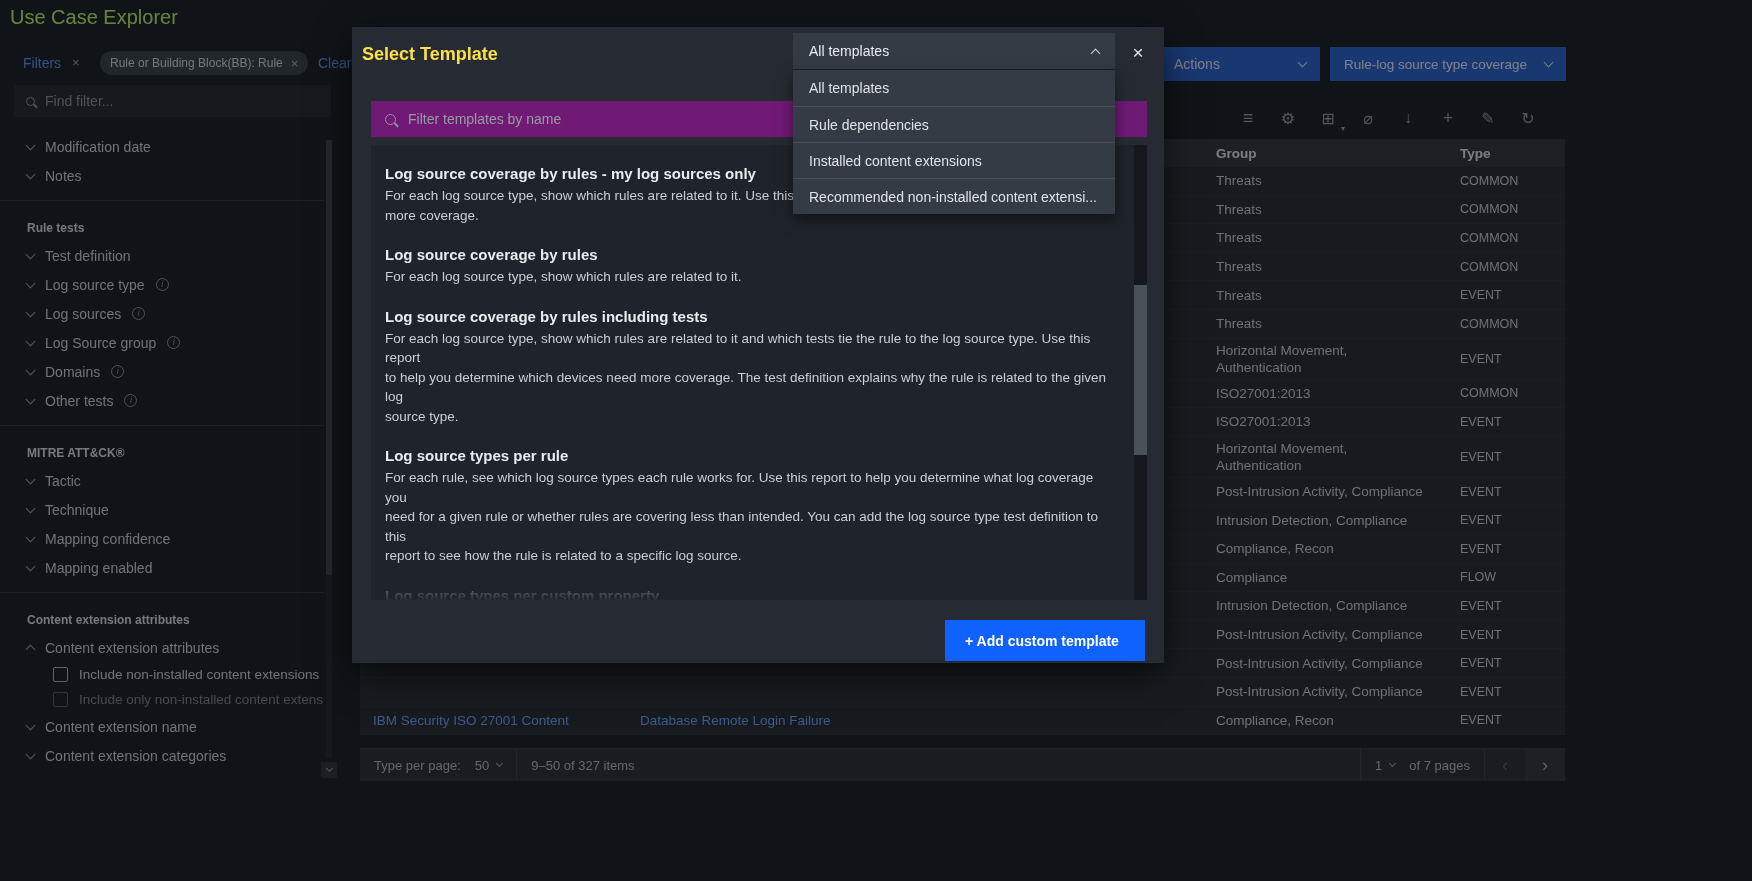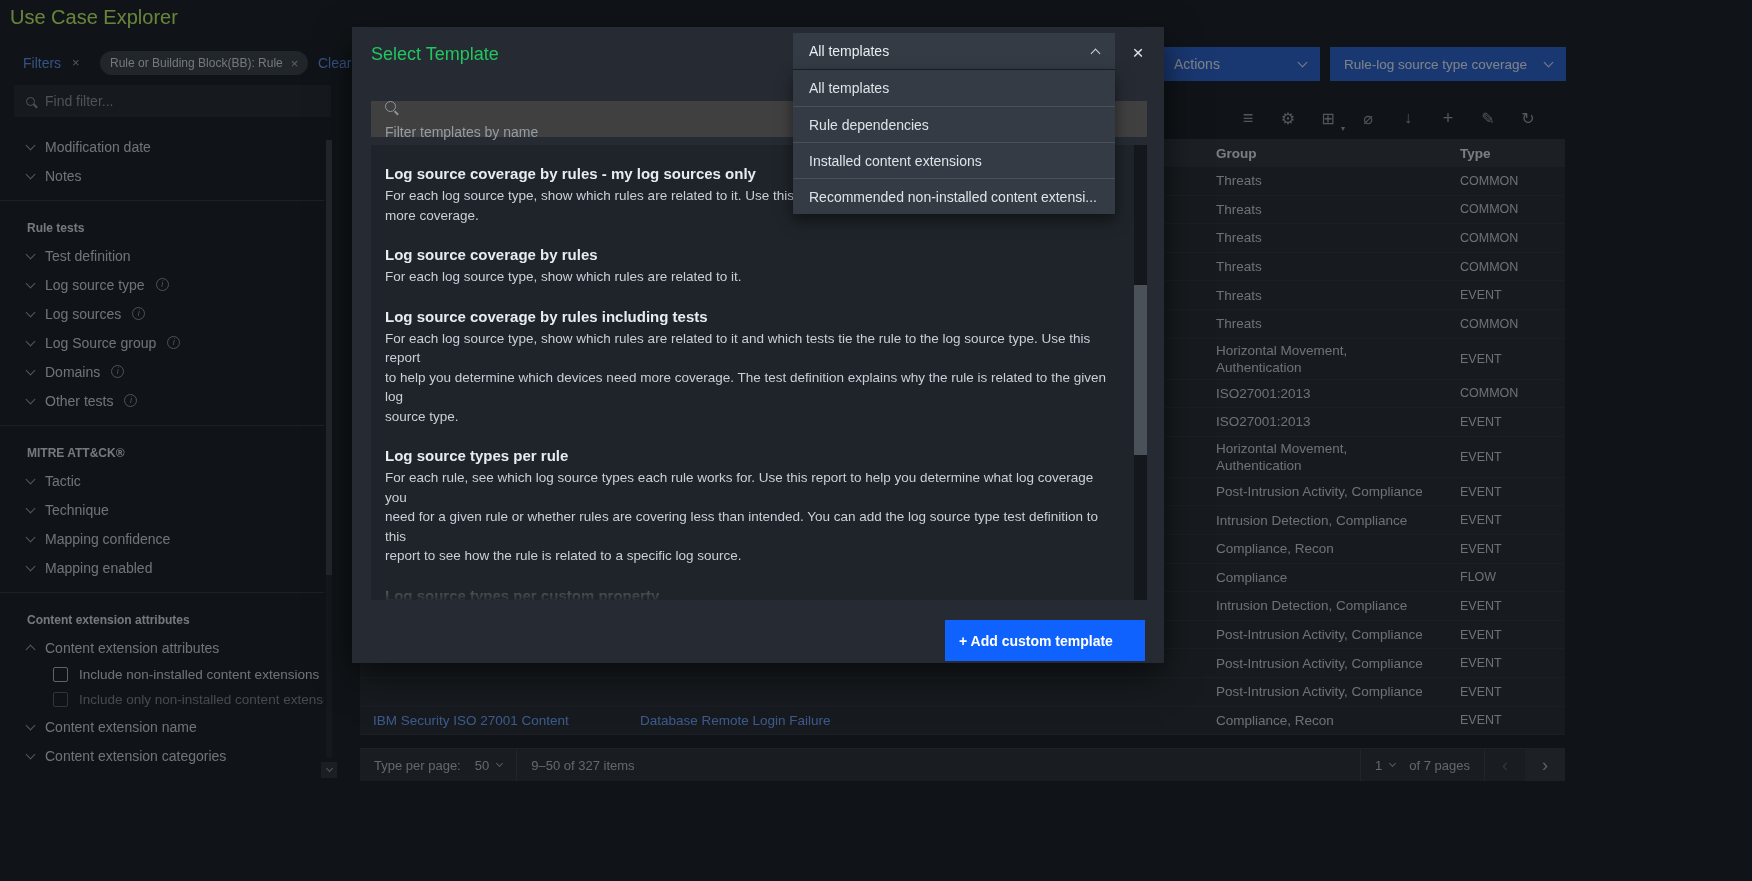--- a/index.html
+++ b/index.html
@@ -90,25 +90,25 @@
     font-size:18px; cursor:pointer; background:transparent; border:0; font-family:inherit; }
   .pg-prev { color:#5a6066; }
   .pg-next { color:#aeb4bb; background:#31373e; }
 
   
   .dim { position:absolute; inset:0; background:rgba(6,8,11,0.47); z-index:50; }
 
   
   .modal { position:absolute; left:352px; top:27px; width:812px; height:636px; background:#262b33; z-index:100;
     box-shadow:0 12px 34px rgba(0,0,0,0.6); }
-  .modal-title { position:absolute; left:19px; top:17px; font-size:18px; font-weight:400; color:#22c55e; }
+  .modal-title { position:absolute; left:10px; top:17px; font-size:18px; font-weight:700; color:#fde047; }
   .modal-close { position:absolute; right:8px; top:8px; width:36px; height:36px; background:transparent; border:0;
     color:#dfe3e8; font-size:19px; cursor:pointer; font-family:inherit; }
-  .modal-search { position:absolute; left:19px; top:74px; width:776px; height:36px; background:#404040;
-    display:flex; align-items:flex-start; gap:12px; padding:0 14px;flex-direction:column; }
+  .modal-search { position:absolute; left:19px; top:74px; width:776px; height:36px; background:#701a75;
+    display:flex; align-items:center; gap:12px; padding:0 14px; }
   .modal-search .mag { width:11px; height:11px; }
   .modal-search input { flex:1; background:transparent; border:0; outline:none; color:#e2e6ea; font-size:14px; font-family:inherit; }
   .modal-search input::placeholder { color:#959ca4; }
 
   .tpl-list { position:absolute; left:19px; top:118px; width:776px; height:455px; background:#1f242a;
     padding:20px 34px 0 14px; overflow:hidden; }
   .tpl-item { margin-bottom:21px; cursor:pointer; }
   .tpl-name { font-size:15px; font-weight:700; color:#e8ecf0; margin-bottom:4px; }
   .tpl-desc { font-size:13.5px; color:#c9cfd6; line-height:19.5px; white-space:pre-line; }
   .list-fade { position:absolute; left:19px; top:533px; width:764px; height:40px;
@@ -120,21 +120,21 @@
     display:flex; align-items:center; justify-content:space-between; padding:0 16px; font-size:14px; color:#e9edf1;
     cursor:pointer; border-bottom:1px solid #1b1f24; z-index:120; }
   .dd-control .chev { transform:rotate(135deg); margin-top:4px; border-color:#cfd4da; }
   .dd-menu { position:absolute; left:441px; top:43px; width:322px; background:#343b44; z-index:120;
     box-shadow:0 6px 14px rgba(0,0,0,0.5); }
   .dd-item { height:36px; display:flex; align-items:center; padding:0 16px; font-size:14px; color:#dfe3e8;
     cursor:pointer; white-space:nowrap; overflow:hidden; }
   .dd-item + .dd-item { border-top:1px solid #49505a; }
 
   .add-btn { position:absolute; left:593px; top:593px; width:200px; height:41px; background:#0f62fe; border:0;
-    color:#ffffff; font-size:14px; font-weight:600; font-family:inherit; text-align:left; padding-left:14px; cursor:pointer; }
+    color:#ffffff; font-size:14px; font-weight:600; font-family:inherit; text-align:left; padding-left:20px; cursor:pointer; }
 </style>
 </head>
 <body>
 
 <div class="app">
 
   <div>
     <div class="page-title">Use Case Explorer</div>
 
     <span class="filters-link">Filters</span>

